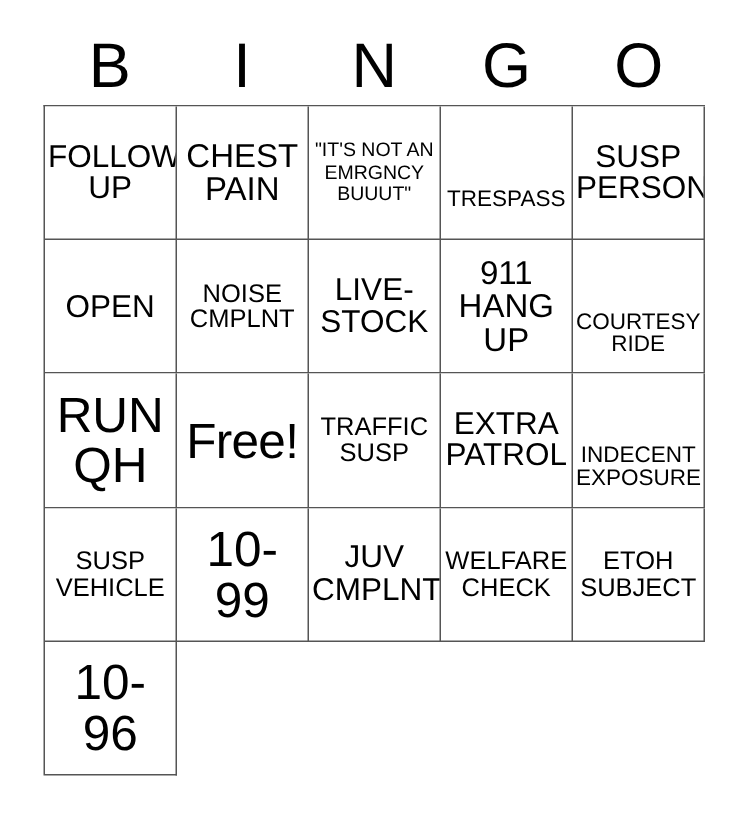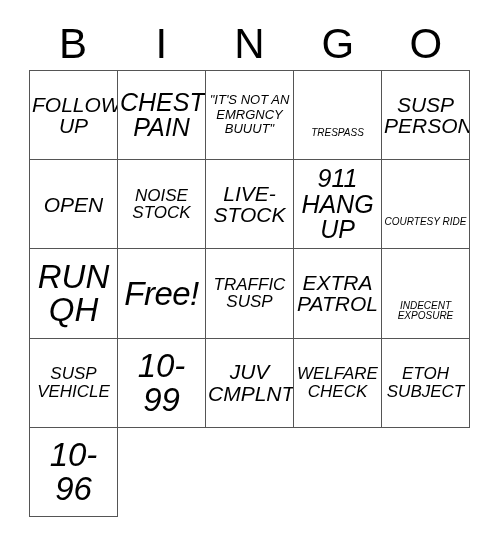--- a/index.html
+++ b/index.html
@@ -54,21 +54,20 @@
     top: 70px;
     width: 441px;
     height: 447px;
     display: grid;
     grid-template-columns: repeat(5, 1fr);
     grid-template-rows: repeat(5, 1fr);
     border-top: 1px solid #555555;
     border-left: 1px solid #555555;
     box-sizing: border-box;
     background: #ffffff;
-    font-style: italic;
   }
 
   .cell {
     position: relative;
     border-right: 1px solid #555555;
     border-bottom: 1px solid #555555;
     box-sizing: border-box;
     display: flex;
     align-items: center;
     justify-content: center;
@@ -83,24 +82,24 @@
     width: 100%;
     text-align: center;
     line-height: 1.02;
     color: #000000;
     white-space: pre-line;
     word-break: normal;
   }
 
   
   .fs-xxl .cell-text { font-size: 33px; }
-  .fs-lg  .cell-text { font-size: 25px; }
+  .fs-lg  .cell-text { font-size: 22px; }
   .fs-md  .cell-text { font-size: 21px; }
   .fs-sm  .cell-text { font-size: 17px; }
-  .fs-xs  .cell-text { font-size: 10px; margin-top: 36px; }
+  .fs-xs  .cell-text { font-size: 15px; margin-top: 36px; }
   .fs-xxs .cell-text { font-size: 13px; line-height: 1.12; }
 
   .free-cell .cell-text { letter-spacing: -0.5px; }
 </style>
 </head>
 <body>
 
 <div class="card">
 
   <div class="bingo-header">
@@ -134,21 +133,21 @@
       <div class="cell fs-xs">
         <span class="cell-text">TRESPASS</span>
       </div>
       <div class="cell fs-md">
         <span class="cell-text">SUSP PERSON</span>
       </div>
       <div class="cell fs-md">
         <span class="cell-text">OPEN</span>
       </div>
       <div class="cell fs-sm">
-        <span class="cell-text">NOISE STOCK</span>
+        <span class="cell-text">NOISE CMPLNT</span>
       </div>
       <div class="cell fs-md">
         <span class="cell-text">LIVE- STOCK</span>
       </div>
       <div class="cell fs-lg">
         <span class="cell-text">911 HANG UP</span>
       </div>
       <div class="cell fs-xs">
         <span class="cell-text">COURTESY RIDE</span>
       </div>

